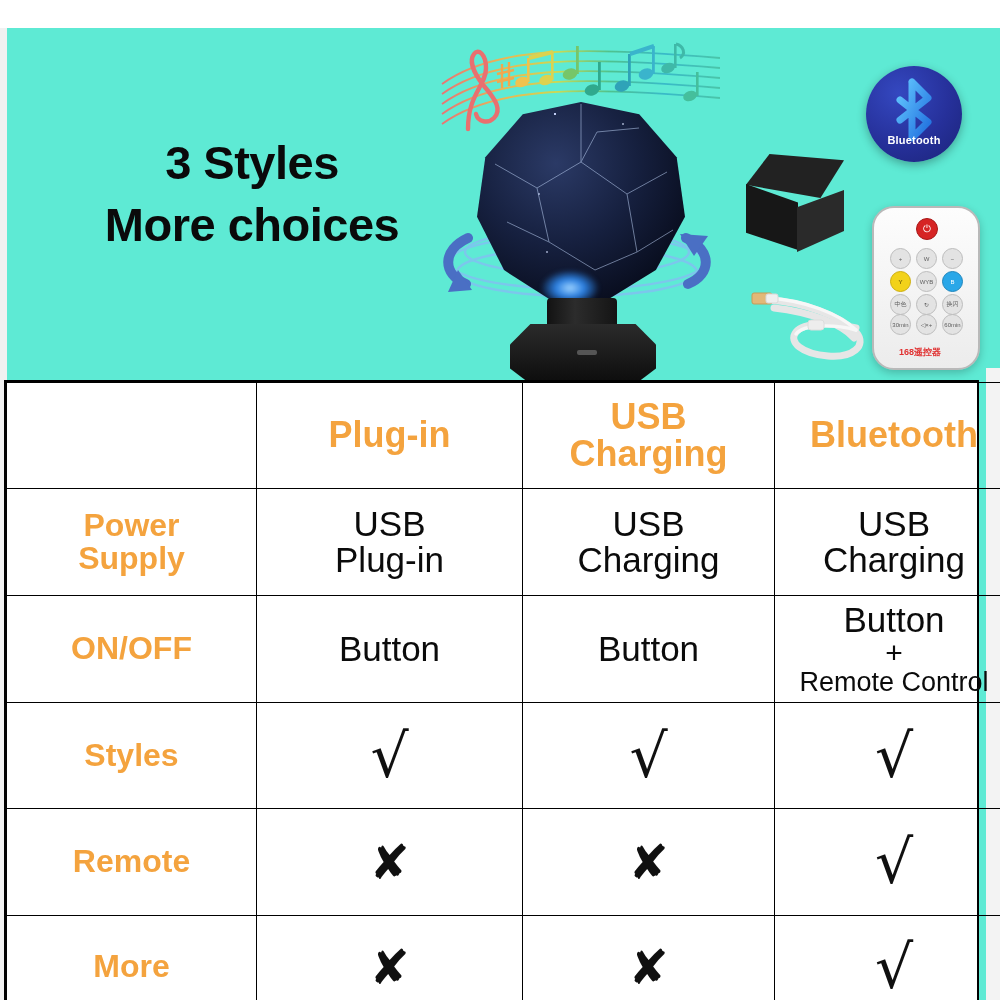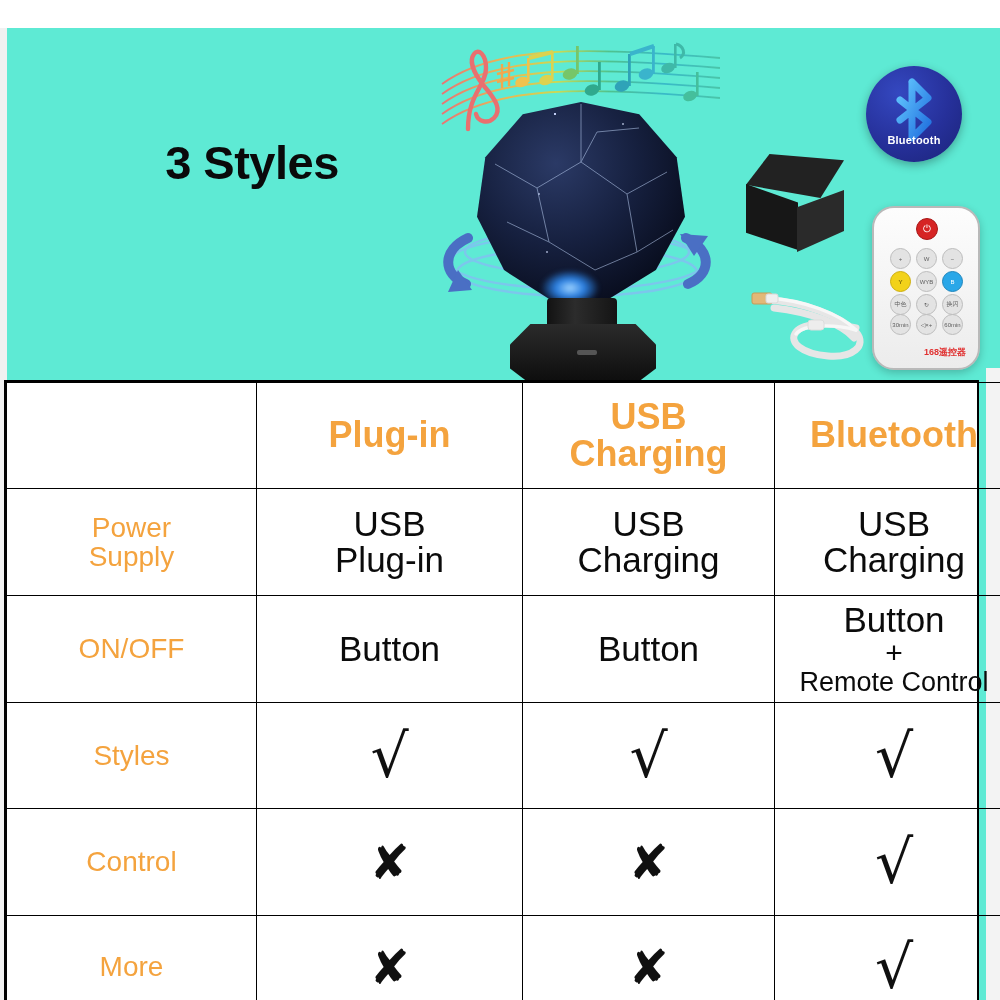--- a/index.html
+++ b/index.html
@@ -120,35 +120,35 @@
   .remote{position:absolute;left:872px;top:178px;width:104px;height:160px;
     background:linear-gradient(180deg,#fdfdfd,#ececec);
     border:2px solid #b9b9b9;border-radius:22px;box-shadow:0 3px 8px rgba(0,0,0,.22);}
   .rbtn{position:absolute;width:19px;height:19px;border-radius:50%;
     background:#e3e3e3;border:1px solid #bdbdbd;
     font-size:6px;color:#5d5d5d;display:flex;align-items:center;justify-content:center;
     font-family:"Liberation Sans",sans-serif;}
   .rbtn.pwr{background:#d62424;border-color:#a81818;color:#fff;font-size:10px;width:20px;height:20px;}
   .rbtn.yel{background:#f2d21a;border-color:#cdae0d;color:#4a3c00;}
   .rbtn.blu{background:#2aa7e8;border-color:#1f86bd;color:#fff;}
-  .rmodel{position:absolute;left:0;right:12px;bottom:9px;text-align:right;color:#e03030;
+  .rmodel{position:absolute;left:0;right:12px;bottom:9px;text-align:center;color:#e03030;
     font-size:9px;font-weight:bold;}
 
   
   .tbl{position:absolute;left:4px;top:352px;width:971px;height:636px;
     border:2px solid #000;border-collapse:collapse;background:#fff;}
   table.cmp{border-collapse:collapse;width:100%;height:100%;table-layout:fixed;}
   table.cmp td{border:1px solid #000;text-align:center;vertical-align:middle;padding:0 4px;}
   .c0{width:241px;}
   .c1{width:257px;}
   .c2{width:243px;}
   .c3{width:230px;}
 
   .hdr-orange{color:#f4a33e;font-weight:bold;font-size:36px;line-height:1.02;}
-  .rowlabel{color:#f4a33e;font-weight:normal;font-size:28px;line-height:1.04;}
+  .rowlabel{color:#f4a33e;font-weight:bold;font-size:32px;line-height:1.04;}
   .cellval{color:#0b0b0b;font-size:35px;line-height:1.04;font-weight:normal;}
   .cellval .small{font-size:27px;display:block;line-height:1.06;}
   .cellval .plus{font-size:30px;display:block;line-height:1.0;}
   .mark-ok{font-size:60px;color:#101010;line-height:1;font-family:"DejaVu Sans",sans-serif;}
   .mark-no{font-size:48px;color:#101010;line-height:1;font-weight:bold;font-family:"DejaVu Sans",sans-serif;}
   .r-h{height:106px;}
   .r-1{height:107px;}
   .r-2{height:107px;}
   .r-3{height:106px;}
   .r-4{height:107px;}
@@ -159,20 +159,21 @@
 
 <div id="page">
 
   <div class="edge-strip"></div>
   <div class="edge-strip-r"></div>
 
   <div class="hero">
 
     <div class="headline">
       <span>3 Styles</span>
+      <span class="l2">More choices</span>
     </div>
 
     <svg class="music" viewBox="0 0 300 112">
       <defs>
         <linearGradient id="staffg" x1="0" y1="0" x2="1" y2="0">
           <stop offset="0%" stop-color="#ef6f6f"></stop>
           <stop offset="22%" stop-color="#f3b44e"></stop>
           <stop offset="42%" stop-color="#cfd94e"></stop>
           <stop offset="60%" stop-color="#4fc08a"></stop>
           <stop offset="80%" stop-color="#37b8c9"></stop>
@@ -385,21 +386,21 @@
         <td class="c2">
           <div class="mark-ok">√</div>
         </td>
         <td class="c3">
           <div class="mark-ok">√</div>
         </td>
       </tr>
 
       <tr class="r-4">
         <td class="c0">
-          <div class="rowlabel">Control</div>
+          <div class="rowlabel">Remote</div>
         </td>
         <td class="c1">
           <div class="mark-no">✘</div>
         </td>
         <td class="c2">
           <div class="mark-no">✘</div>
         </td>
         <td class="c3">
           <div class="mark-ok">√</div>
         </td>

